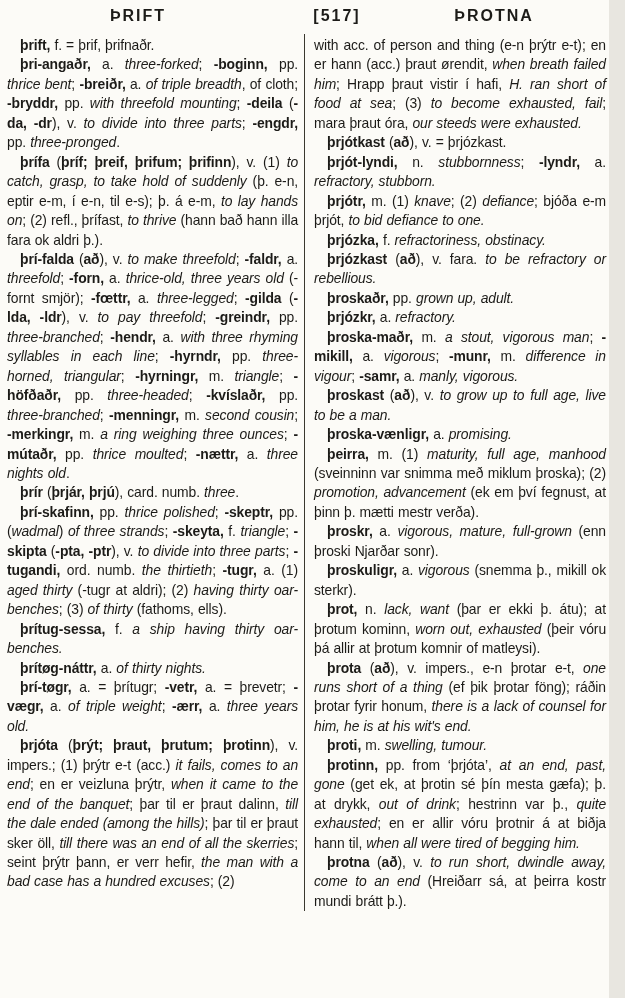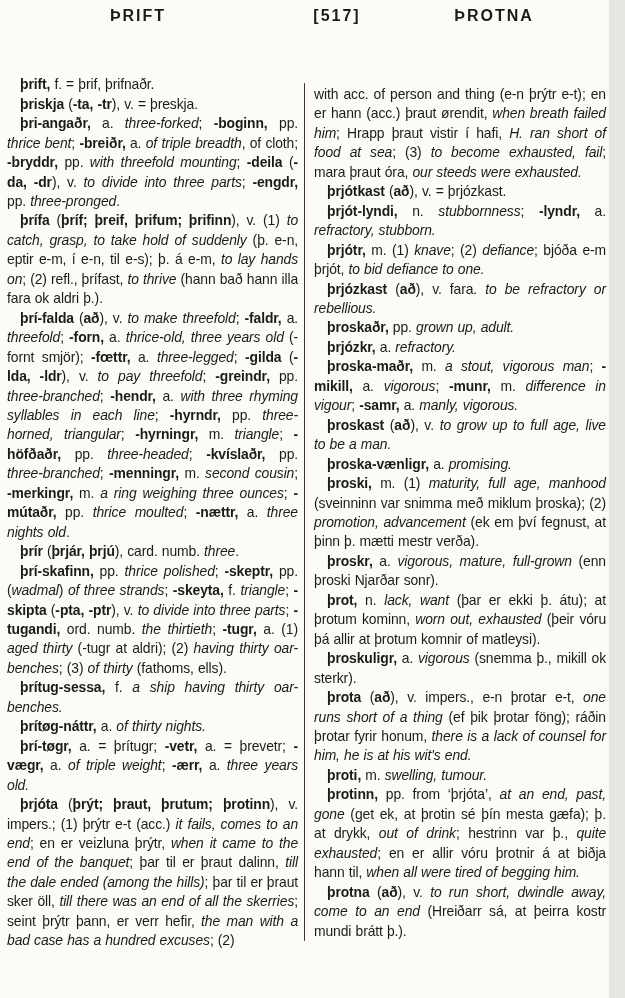--- a/index.html
+++ b/index.html
@@ -32,21 +32,21 @@
     font-size:16px;
     letter-spacing:2px;
     white-space:nowrap;
   }
   .rh-left{left:138px;}
   .rh-page{left:337px;letter-spacing:1px;}
   .rh-right{left:494px;}
   
   .columns{
     display:flex;
-    align-items:center;
+    align-items:flex-start;
     height:956px;
     overflow:hidden;
   }
   .col{
     box-sizing:border-box;
     width:312px;
     padding:2px 6px 0 7px;
     overflow:hidden;
   }
   .col-right{
@@ -75,46 +75,46 @@
 
   <div class="running-head">
     <span class="rh-left">ÞRIFT</span>
     <span class="rh-page">[517]</span>
     <span class="rh-right">ÞROTNA</span>
   </div>
 
   <div class="columns">
     <div class="col col-left">
         <p class="entry"><span class="s-b">þrift,</span><span class="s-r"> f. = þrif, þrifnaðr.</span></p>
-        <p class="entry"><span class="s-b">þriskja</span><span class="s-r"> (</span><span class="s-b">-ta, -tr</span><span class="s-r">), v. = þreskja.</span></p>
         <p class="entry"><span class="s-b">þri-angaðr,</span><span class="s-r"> a. </span><span class="s-i">three-forked</span><span class="s-r">; </span><span class="s-b">-boginn,</span><span class="s-r"> pp. </span><span class="s-i">thrice bent</span><span class="s-r">; </span><span class="s-b">-breiðr,</span><span class="s-r"> a. </span><span class="s-i">of triple breadth</span><span class="s-r">, of cloth; </span><span class="s-b">-bryddr,</span><span class="s-r"> pp. </span><span class="s-i">with threefold mounting</span><span class="s-r">; </span><span class="s-b">-deila</span><span class="s-r"> (</span><span class="s-b">-da, -dr</span><span class="s-r">), v. </span><span class="s-i">to divide into three parts</span><span class="s-r">; </span><span class="s-b">-engdr,</span><span class="s-r"> pp. </span><span class="s-i">three-pronged</span><span class="s-r">.</span></p>
         <p class="entry"><span class="s-b">þrífa</span><span class="s-r"> (</span><span class="s-b">þríf; þreif, þrifum; þrifinn</span><span class="s-r">), v. (1) </span><span class="s-i">to catch, grasp, to take hold of suddenly</span><span class="s-r"> (þ. e-n, eptir e-m, í e-n, til e-s); þ. á e-m, </span><span class="s-i">to lay hands on</span><span class="s-r">; (2) refl., þrífast, </span><span class="s-i">to thrive</span><span class="s-r"> (hann bað hann illa fara ok aldri þ.).</span></p>
         <p class="entry"><span class="s-b">þrí-falda</span><span class="s-r"> (</span><span class="s-b">að</span><span class="s-r">), v. </span><span class="s-i">to make threefold</span><span class="s-r">; </span><span class="s-b">-faldr,</span><span class="s-r"> a. </span><span class="s-i">threefold</span><span class="s-r">; </span><span class="s-b">-forn,</span><span class="s-r"> a. </span><span class="s-i">thrice-old, three years old</span><span class="s-r"> (-fornt smjör); </span><span class="s-b">-fœttr,</span><span class="s-r"> a. </span><span class="s-i">three-legged</span><span class="s-r">; </span><span class="s-b">-gilda</span><span class="s-r"> (</span><span class="s-b">-lda, -ldr</span><span class="s-r">), v. </span><span class="s-i">to pay threefold</span><span class="s-r">; </span><span class="s-b">-greindr,</span><span class="s-r"> pp. </span><span class="s-i">three-branched</span><span class="s-r">; </span><span class="s-b">-hendr,</span><span class="s-r"> a. </span><span class="s-i">with three rhyming syllables in each line</span><span class="s-r">; </span><span class="s-b">-hyrndr,</span><span class="s-r"> pp. </span><span class="s-i">three-horned, triangular</span><span class="s-r">; </span><span class="s-b">-hyrningr,</span><span class="s-r"> m. </span><span class="s-i">triangle</span><span class="s-r">; </span><span class="s-b">-höfðaðr,</span><span class="s-r"> pp. </span><span class="s-i">three-headed</span><span class="s-r">; </span><span class="s-b">-kvíslaðr,</span><span class="s-r"> pp. </span><span class="s-i">three-branched</span><span class="s-r">; </span><span class="s-b">-menningr,</span><span class="s-r"> m. </span><span class="s-i">second cousin</span><span class="s-r">; </span><span class="s-b">-merkingr,</span><span class="s-r"> m. </span><span class="s-i">a ring weighing three ounces</span><span class="s-r">; </span><span class="s-b">-mútaðr,</span><span class="s-r"> pp. </span><span class="s-i">thrice moulted</span><span class="s-r">; </span><span class="s-b">-nættr,</span><span class="s-r"> a. </span><span class="s-i">three nights old</span><span class="s-r">.</span></p>
         <p class="entry"><span class="s-b">þrír</span><span class="s-r"> (</span><span class="s-b">þrjár, þrjú</span><span class="s-r">), card. numb. </span><span class="s-i">three</span><span class="s-r">.</span></p>
         <p class="entry"><span class="s-b">þrí-skafinn,</span><span class="s-r"> pp. </span><span class="s-i">thrice polished</span><span class="s-r">; </span><span class="s-b">-skeptr,</span><span class="s-r"> pp. (</span><span class="s-i">wadmal</span><span class="s-r">) </span><span class="s-i">of three strands</span><span class="s-r">; </span><span class="s-b">-skeyta,</span><span class="s-r"> f. </span><span class="s-i">triangle</span><span class="s-r">; </span><span class="s-b">-skipta</span><span class="s-r"> (</span><span class="s-b">-pta, -ptr</span><span class="s-r">), v. </span><span class="s-i">to divide into three parts</span><span class="s-r">; </span><span class="s-b">-tugandi,</span><span class="s-r"> ord. numb. </span><span class="s-i">the thirtieth</span><span class="s-r">; </span><span class="s-b">-tugr,</span><span class="s-r"> a. (1) </span><span class="s-i">aged thirty</span><span class="s-r"> (-tugr at aldri); (2) </span><span class="s-i">having thirty oar-benches</span><span class="s-r">; (3) </span><span class="s-i">of thirty</span><span class="s-r"> (fathoms, ells).</span></p>
         <p class="entry"><span class="s-b">þrítug-sessa,</span><span class="s-r"> f. </span><span class="s-i">a ship having thirty oar-benches.</span></p>
         <p class="entry"><span class="s-b">þrítøg-náttr,</span><span class="s-r"> a. </span><span class="s-i">of thirty nights.</span></p>
         <p class="entry"><span class="s-b">þrí-tøgr,</span><span class="s-r"> a. = þrítugr; </span><span class="s-b">-vetr,</span><span class="s-r"> a. = þrevetr; </span><span class="s-b">-vægr,</span><span class="s-r"> a. </span><span class="s-i">of triple weight</span><span class="s-r">; </span><span class="s-b">-ærr,</span><span class="s-r"> a. </span><span class="s-i">three years old.</span></p>
         <p class="entry"><span class="s-b">þrjóta</span><span class="s-r"> (</span><span class="s-b">þrýt; þraut, þrutum; þrotinn</span><span class="s-r">), v. impers.; (1) þrýtr e-t (acc.) </span><span class="s-i">it fails, comes to an end</span><span class="s-r">; en er veizluna þrýtr, </span><span class="s-i">when it came to the end of the banquet</span><span class="s-r">; þar til er þraut dalinn, </span><span class="s-i">till the dale ended (among the hills)</span><span class="s-r">; þar til er þraut sker öll, </span><span class="s-i">till there was an end of all the skerries</span><span class="s-r">; seint þrýtr þann, er verr hefir, </span><span class="s-i">the man with a bad case has a hundred excuses</span><span class="s-r">; (2)</span></p>
       </div>
     <div class="col col-right">
         <p class="entry cont"><span class="s-r">with acc. of person and thing (e-n þrýtr e-t); en er hann (acc.) þraut ørendit, </span><span class="s-i">when breath failed him</span><span class="s-r">; Hrapp þraut vistir í hafi, </span><span class="s-i">H. ran short of food at sea</span><span class="s-r">; (3) </span><span class="s-i">to become exhausted, fail</span><span class="s-r">; mara þraut óra, </span><span class="s-i">our steeds were exhausted.</span></p>
         <p class="entry"><span class="s-b">þrjótkast</span><span class="s-r"> (</span><span class="s-b">að</span><span class="s-r">), v. = þrjózkast.</span></p>
         <p class="entry"><span class="s-b">þrjót-lyndi,</span><span class="s-r"> n. </span><span class="s-i">stubbornness</span><span class="s-r">; </span><span class="s-b">-lyndr,</span><span class="s-r"> a. </span><span class="s-i">refractory, stubborn.</span></p>
         <p class="entry"><span class="s-b">þrjótr,</span><span class="s-r"> m. (1) </span><span class="s-i">knave</span><span class="s-r">; (2) </span><span class="s-i">defiance</span><span class="s-r">; bjóða e-m þrjót, </span><span class="s-i">to bid defiance to one.</span></p>
+        <p class="entry"><span class="s-b">þrjózka,</span><span class="s-r"> f. </span><span class="s-i">refractoriness, obstinacy.</span></p>
         <p class="entry"><span class="s-b">þrjózkast</span><span class="s-r"> (</span><span class="s-b">að</span><span class="s-r">), v. fara. </span><span class="s-i">to be refractory or rebellious.</span></p>
         <p class="entry"><span class="s-b">þroskaðr,</span><span class="s-r"> pp. </span><span class="s-i">grown up, adult.</span></p>
         <p class="entry"><span class="s-b">þrjózkr,</span><span class="s-r"> a. </span><span class="s-i">refractory.</span></p>
         <p class="entry"><span class="s-b">þroska-maðr,</span><span class="s-r"> m. </span><span class="s-i">a stout, vigorous man</span><span class="s-r">; </span><span class="s-b">-mikill,</span><span class="s-r"> a. </span><span class="s-i">vigorous</span><span class="s-r">; </span><span class="s-b">-munr,</span><span class="s-r"> m. </span><span class="s-i">difference in vigour</span><span class="s-r">; </span><span class="s-b">-samr,</span><span class="s-r"> a. </span><span class="s-i">manly, vigorous.</span></p>
         <p class="entry"><span class="s-b">þroskast</span><span class="s-r"> (</span><span class="s-b">að</span><span class="s-r">), v. </span><span class="s-i">to grow up to full age, live to be a man.</span></p>
         <p class="entry"><span class="s-b">þroska-vænligr,</span><span class="s-r"> a. </span><span class="s-i">promising.</span></p>
-        <p class="entry"><span class="s-b">þroski,</span><span class="s-r"> m. (1) </span><span class="s-i">maturity, full age, manhood</span><span class="s-r"> (sveinninn var snimma með miklum þroska); (2) </span><span class="s-i">promotion, advancement</span><span class="s-r"> (ek em því fegnust, at þinn þ. mætti mestr verða).</span></p>
+        <p class="entry"><span class="s-b">þeirra,</span><span class="s-r"> m. (1) </span><span class="s-i">maturity, full age, manhood</span><span class="s-r"> (sveinninn var snimma með miklum þroska); (2) </span><span class="s-i">promotion, advancement</span><span class="s-r"> (ek em því fegnust, at þinn þ. mætti mestr verða).</span></p>
         <p class="entry"><span class="s-b">þroskr,</span><span class="s-r"> a. </span><span class="s-i">vigorous, mature, full-grown</span><span class="s-r"> (enn þroski Njarðar sonr).</span></p>
+        <p class="entry"><span class="s-b">þroskuligr,</span><span class="s-r"> a. </span><span class="s-i">vigorous</span><span class="s-r"> (snemma þ., mikill ok sterkr).</span></p>
         <p class="entry"><span class="s-b">þrot,</span><span class="s-r"> n. </span><span class="s-i">lack, want</span><span class="s-r"> (þar er ekki þ. átu); at þrotum kominn, </span><span class="s-i">worn out, exhausted</span><span class="s-r"> (þeir vóru þá allir at þrotum komnir of matleysi).</span></p>
-        <p class="entry"><span class="s-b">þroskuligr,</span><span class="s-r"> a. </span><span class="s-i">vigorous</span><span class="s-r"> (snemma þ., mikill ok sterkr).</span></p>
         <p class="entry"><span class="s-b">þrota</span><span class="s-r"> (</span><span class="s-b">að</span><span class="s-r">), v. impers., e-n þrotar e-t, </span><span class="s-i">one runs short of a thing</span><span class="s-r"> (ef þik þrotar föng); ráðin þrotar fyrir honum, </span><span class="s-i">there is a lack of counsel for him, he is at his wit's end.</span></p>
         <p class="entry"><span class="s-b">þroti,</span><span class="s-r"> m. </span><span class="s-i">swelling, tumour.</span></p>
         <p class="entry"><span class="s-b">þrotinn,</span><span class="s-r"> pp. from ‘þrjóta’, </span><span class="s-i">at an end, past, gone</span><span class="s-r"> (get ek, at þrotin sé þín mesta gæfa); þ. at drykk, </span><span class="s-i">out of drink</span><span class="s-r">; hestrinn var þ., </span><span class="s-i">quite exhausted</span><span class="s-r">; en er allir vóru þrotnir á at biðja hann til, </span><span class="s-i">when all were tired of begging him.</span></p>
         <p class="entry"><span class="s-b">þrotna</span><span class="s-r"> (</span><span class="s-b">að</span><span class="s-r">), v. </span><span class="s-i">to run short, dwindle away, come to an end</span><span class="s-r"> (Hreiðarr sá, at þeirra kostr mundi brátt þ.).</span></p>
       </div>
   </div>
 
 </div>
 
 </body></html>

